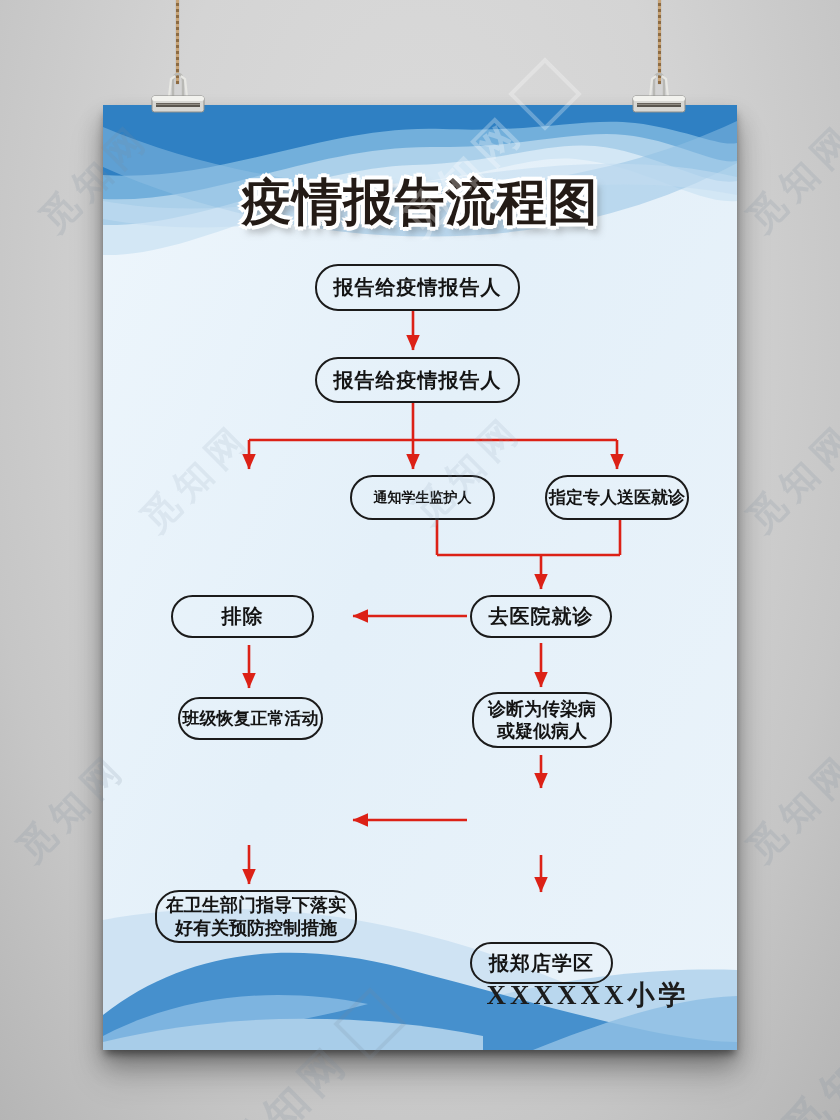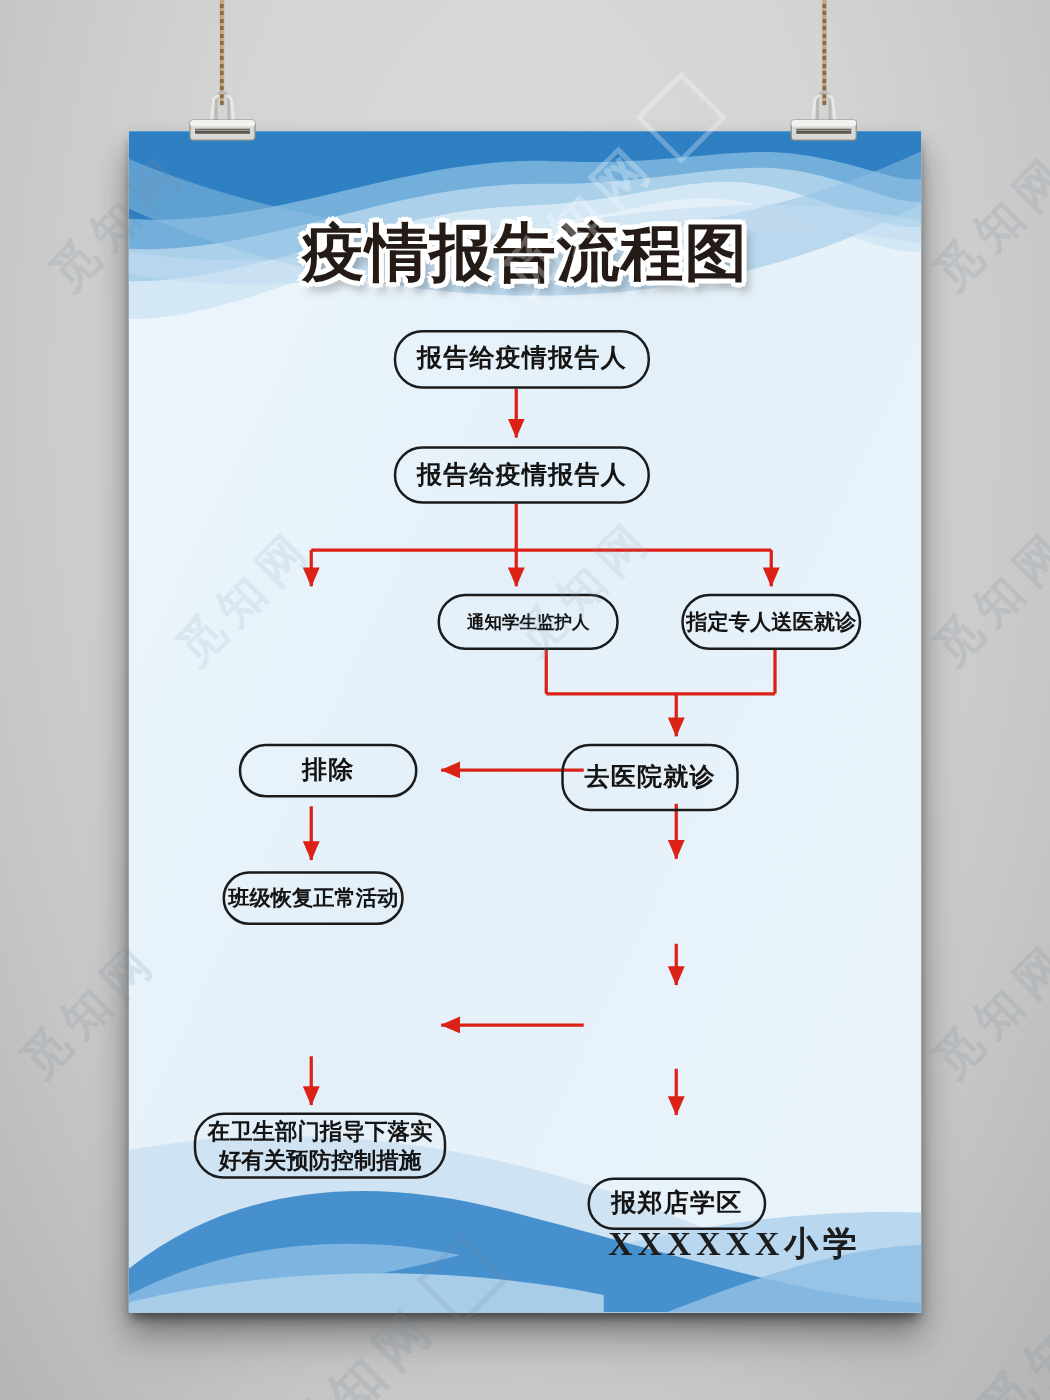--- a/index.html
+++ b/index.html
@@ -125,28 +125,32 @@
   </div>
   <div class="node" style="left:212px;top:252px;width:205px;height:46px;font-size:20px;justify-content:center;">
     <span>报告给疫情报告人</span>
   </div>
   <div class="node" style="left:247px;top:370px;width:145px;height:45px;font-size:14px;letter-spacing:0;">
     <span>通知学生监护人</span>
   </div>
   <div class="node" style="left:442px;top:370px;width:144px;height:45px;font-size:17px;letter-spacing:0;">
     <span>指定专人送医就诊</span>
   </div>
-  <div class="node" style="left:346px;top:490px;width:142px;height:54px;font-size:20px;">
+  <div class="node" style="left:367px;top:490px;width:142px;height:43px;font-size:20px;">
     <span>去医院就诊</span>
   </div>
-  <div class="node" style="left:88px;top:490px;width:143px;height:43px;font-size:20px;">
+  <div class="node" style="left:68px;top:490px;width:143px;height:43px;font-size:20px;">
     <span>排除</span>
   </div>
   <div class="node" style="left:75px;top:592px;width:145px;height:43px;font-size:17px;letter-spacing:0;">
     <span>班级恢复正常活动</span>
+  </div>
+  <div class="node two-line" style="left:369px;top:587px;width:140px;height:56px;font-size:18px;letter-spacing:0;">
+    <span>诊断为传染病</span>
+    <span>或疑似病人</span>
   </div>
   <div class="node two-line" style="left:52px;top:785px;width:202px;height:53px;font-size:18px;letter-spacing:0;border-radius:24px;">
     <span>在卫生部门指导下落实</span>
     <span>好有关预防控制措施</span>
   </div>
   <div class="node" style="left:367px;top:793px;width:143px;height:42px;font-size:20px;margin-top:44px;">
     <span>报郑店学区</span>
   </div>
 
   <div class="school-name">XXXXXX小学</div>

